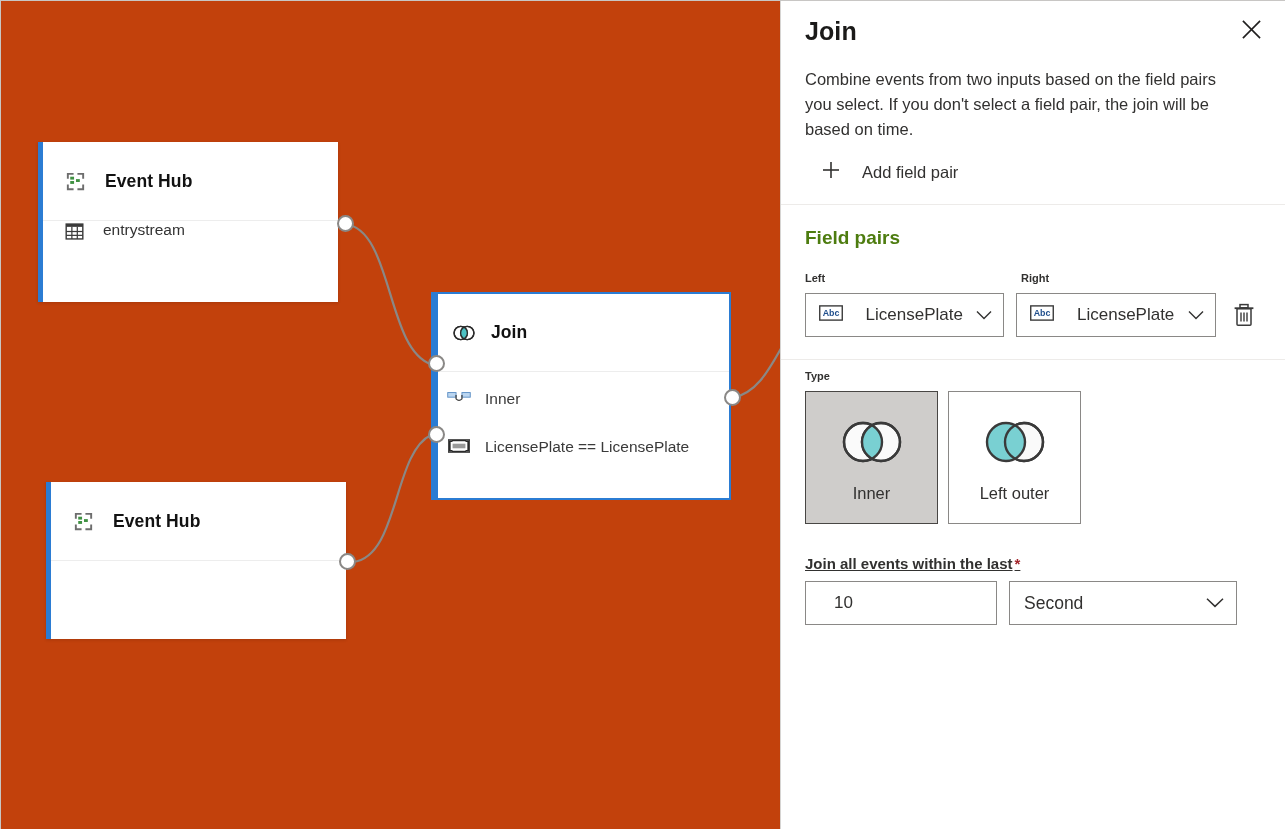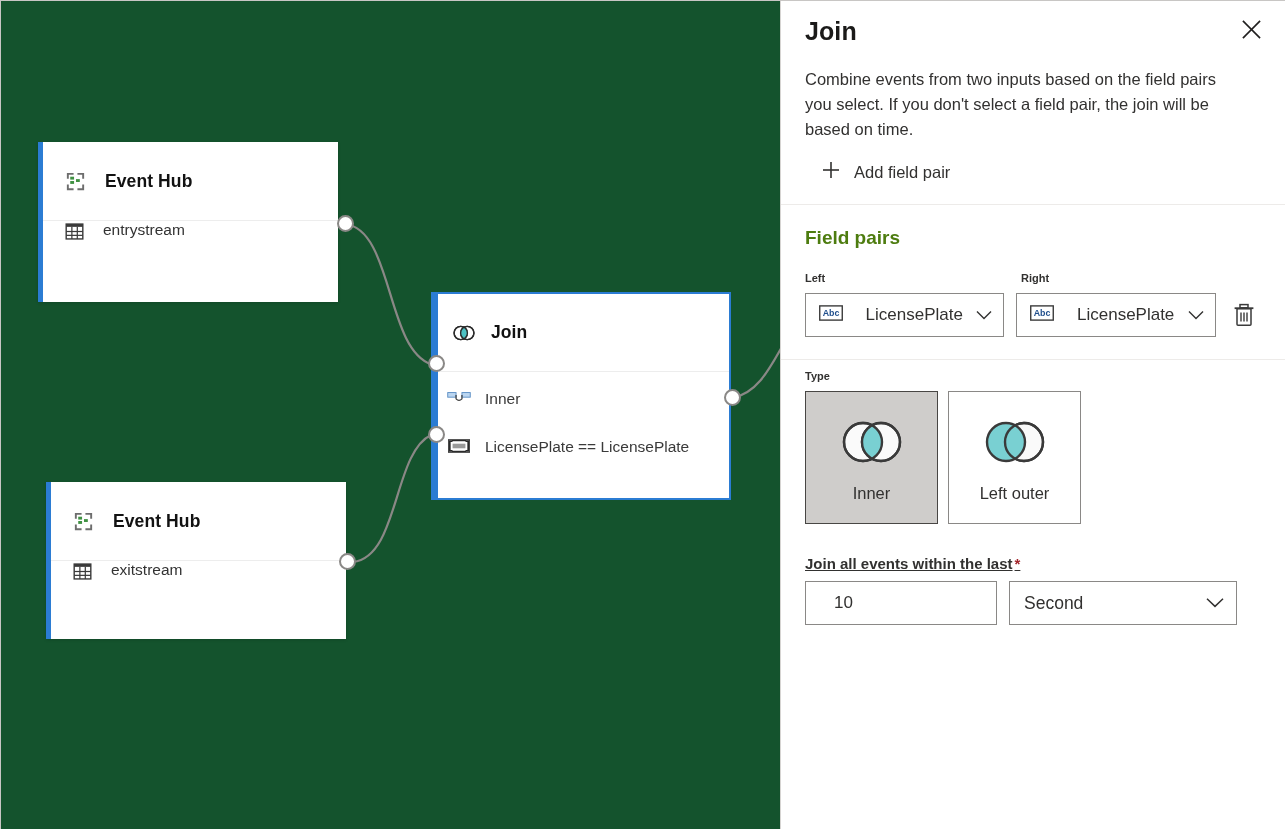--- a/index.html
+++ b/index.html
@@ -24,21 +24,21 @@
     border-left: 1px solid #c8c6c4;
     overflow: hidden;
   }
 
   
   #canvas {
     position: absolute;
     left: 0; top: 0;
     width: 779px;
     height: 828px;
-    background: #14532d;
+    background: #c2410c;
     border-right: 1px solid #d6d4d2;
     overflow: hidden;
   }
   #edges {
     position: absolute;
     left: 0; top: 0;
     width: 779px;
     height: 828px;
     pointer-events: none;
   }
@@ -176,20 +176,21 @@
     display: flex;
     align-items: center;
     margin-top: 15px;
     margin-bottom: 17px;
     padding: 3px 6px 3px 16px;
     cursor: pointer;
     width: max-content;
     background: transparent;
     border: none;
     font-family: inherit;
+    gap: 8px;
   }
   #add-field-pair .plus {
     font-size: 22px;
     color: #323130;
     line-height: 1;
     margin-right: 13px;
     font-weight: 300;
   }
   #add-field-pair .label {
     font-size: 16.5px;
@@ -375,33 +376,20 @@
             <path d="M3 21 h7 v-2 H5 v-4 H3 z" fill="#6d6d6d"></path>
             <path d="M21 21 h-7 v-2 h5 v-4 h2 z" fill="#6d6d6d"></path>
             <rect x="6.5" y="7" width="4" height="3" fill="#3f9142"></rect>
             <rect x="6.5" y="11.5" width="4" height="3" fill="#3f9142"></rect>
             <rect x="12.5" y="9.5" width="4" height="3" fill="#3f9142"></rect>
           </svg>
         </span>
         <span class="node-title">Event Hub</span>
       </div>
       <div class="node-divider"></div>
-      <div class="node-row">
-        <span class="icon-slot">
-          <svg width="21" height="21" viewBox="0 0 24 24">
-            <rect x="2.5" y="3.5" width="19" height="17" fill="none" stroke="#3a3a3a" stroke-width="1.6"></rect>
-            <rect x="2.5" y="3.5" width="19" height="3.2" fill="#3a3a3a"></rect>
-            <line x1="2.5" y1="12" x2="21.5" y2="12" stroke="#3a3a3a" stroke-width="1.4"></line>
-            <line x1="2.5" y1="16.4" x2="21.5" y2="16.4" stroke="#3a3a3a" stroke-width="1.4"></line>
-            <line x1="9" y1="6.7" x2="9" y2="20.5" stroke="#3a3a3a" stroke-width="1.4"></line>
-            <line x1="15.2" y1="6.7" x2="15.2" y2="20.5" stroke="#3a3a3a" stroke-width="1.4"></line>
-          </svg>
-        </span>
-        <span class="row-label">exitstream</span>
-      </div>
     </div>
 
     <div class="node" id="node-join">
       <div class="accent"></div>
       <div class="node-head">
         <span class="icon-slot">
           <svg width="26" height="20" viewBox="0 0 32 22">
             <circle cx="12" cy="11" r="8.2" fill="none" stroke="#2b2b2b" stroke-width="1.7"></circle>
             <circle cx="20" cy="11" r="8.2" fill="none" stroke="#2b2b2b" stroke-width="1.7"></circle>
             <path d="M16 3.6 A8.2 8.2 0 0 1 16 18.4 A8.2 8.2 0 0 1 16 3.6 z" fill="#4cc2c4"></path>

